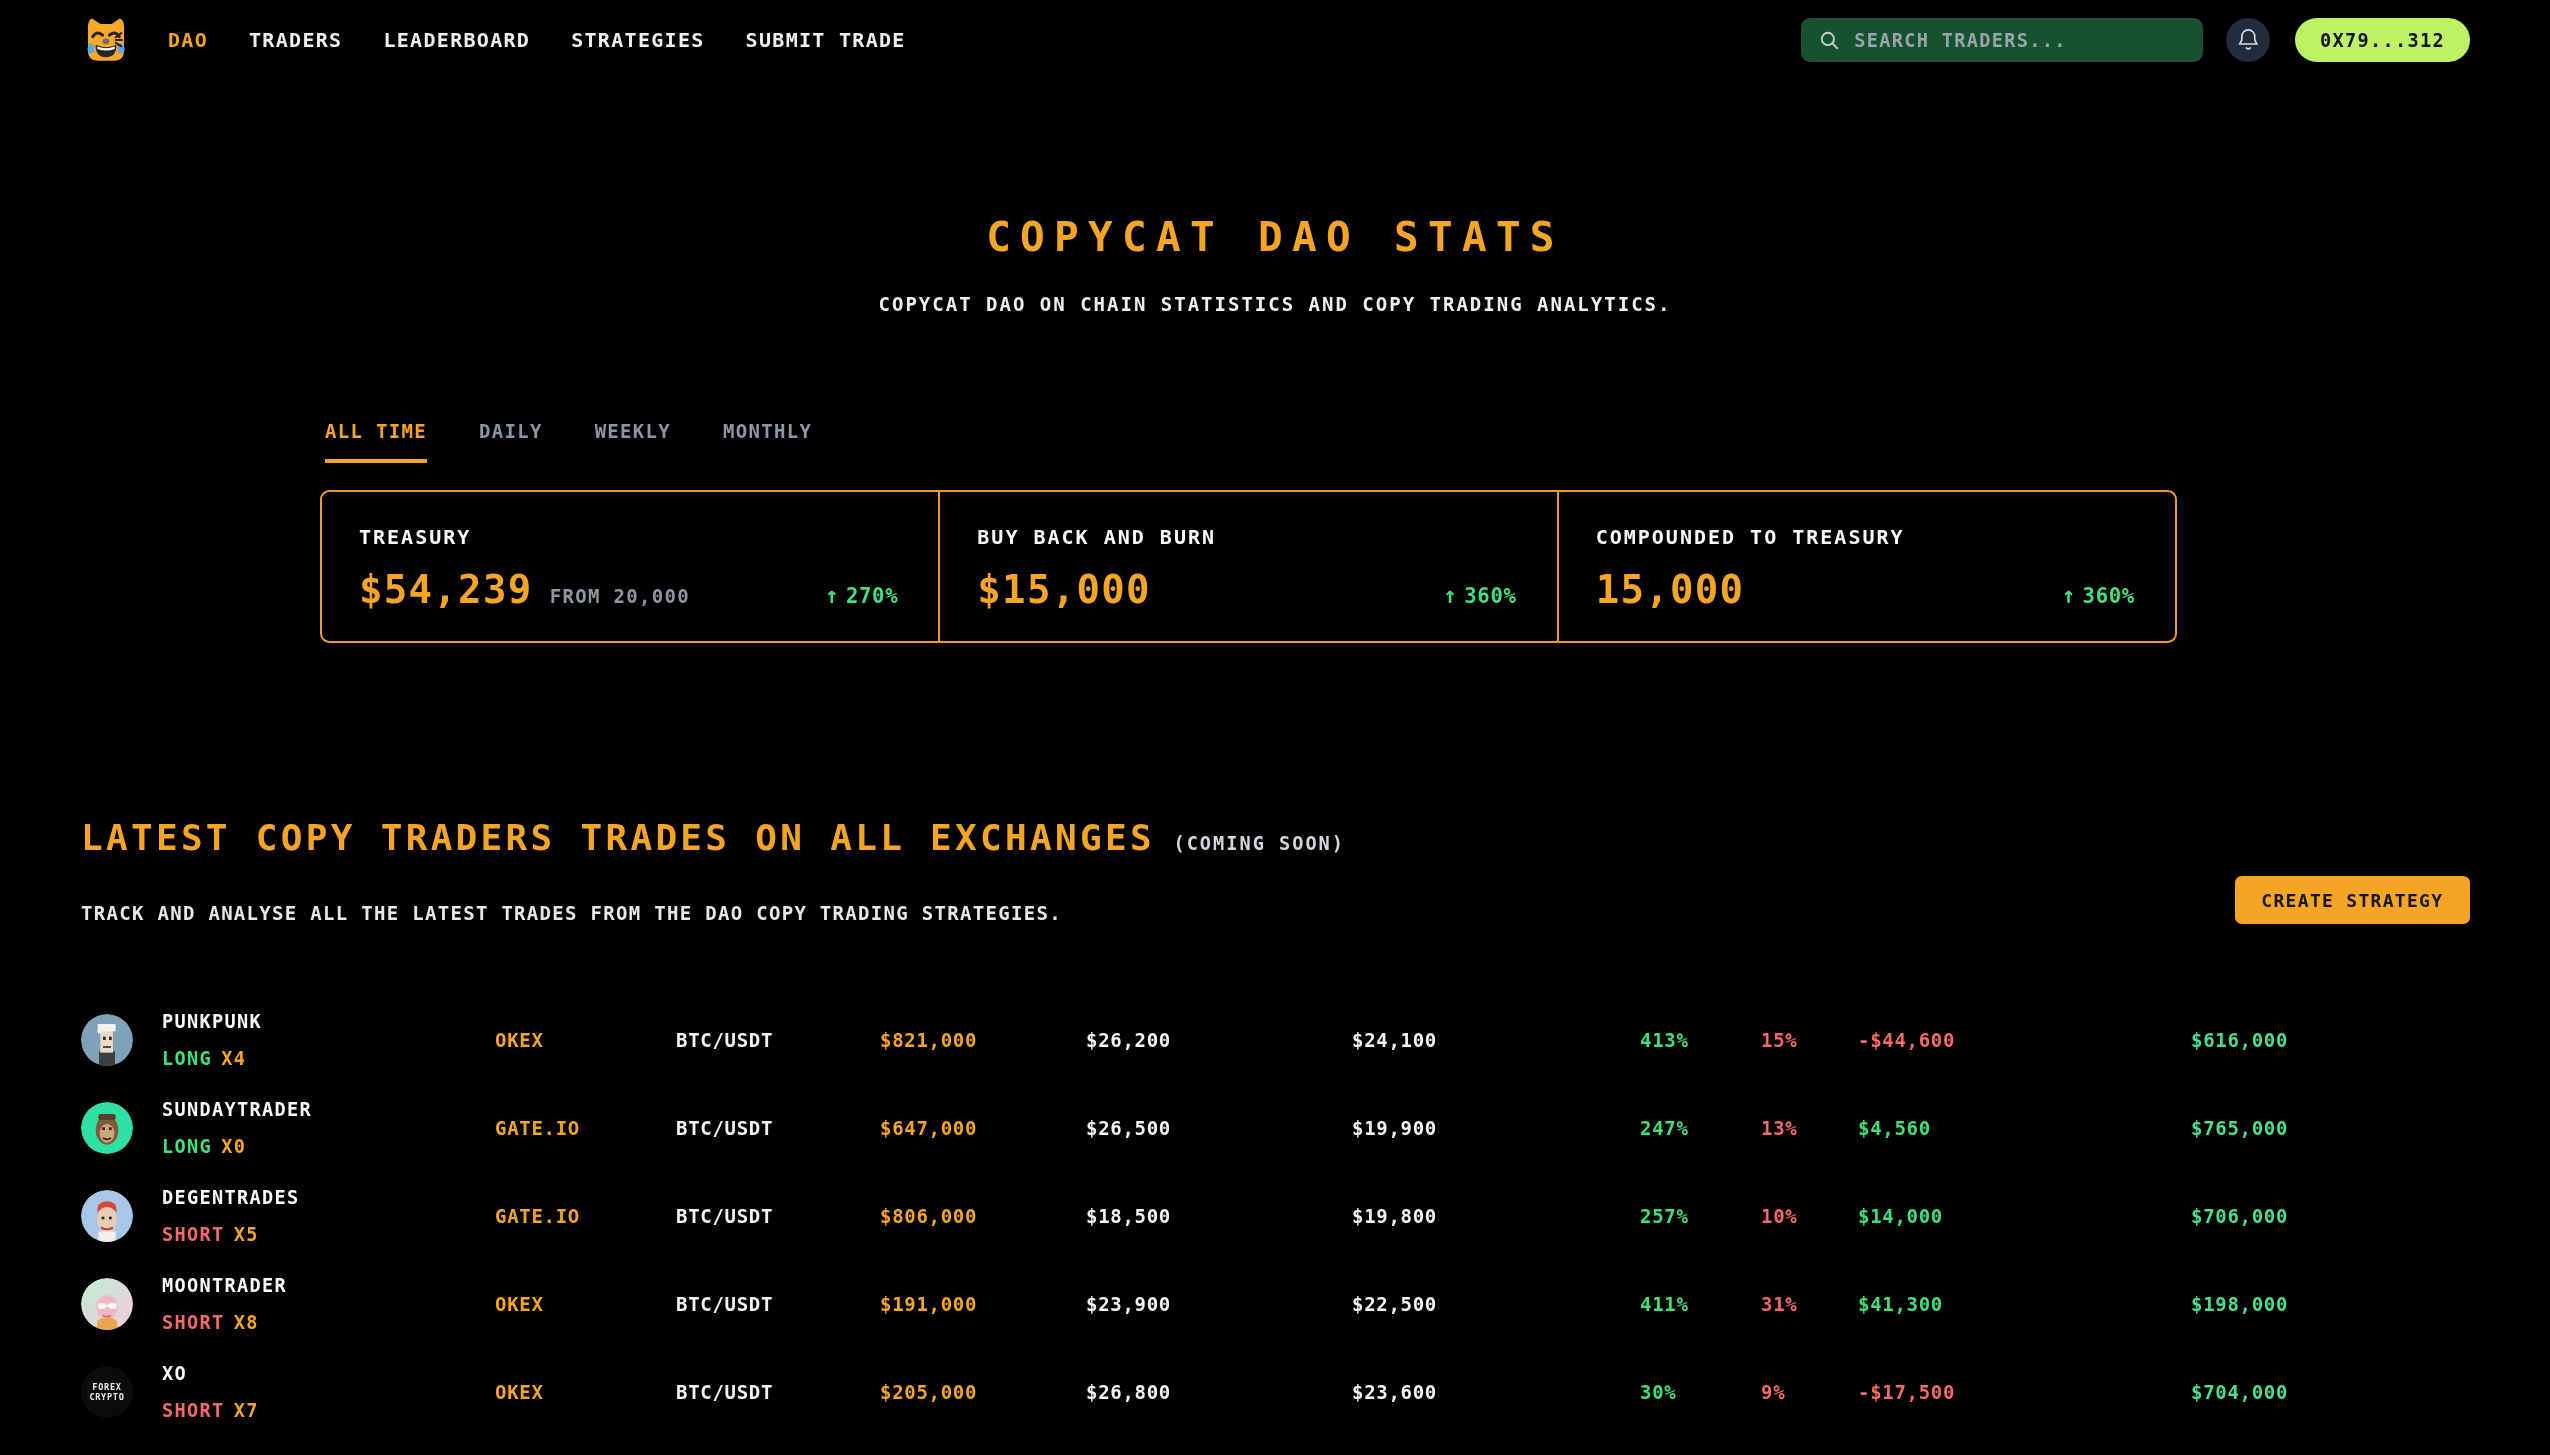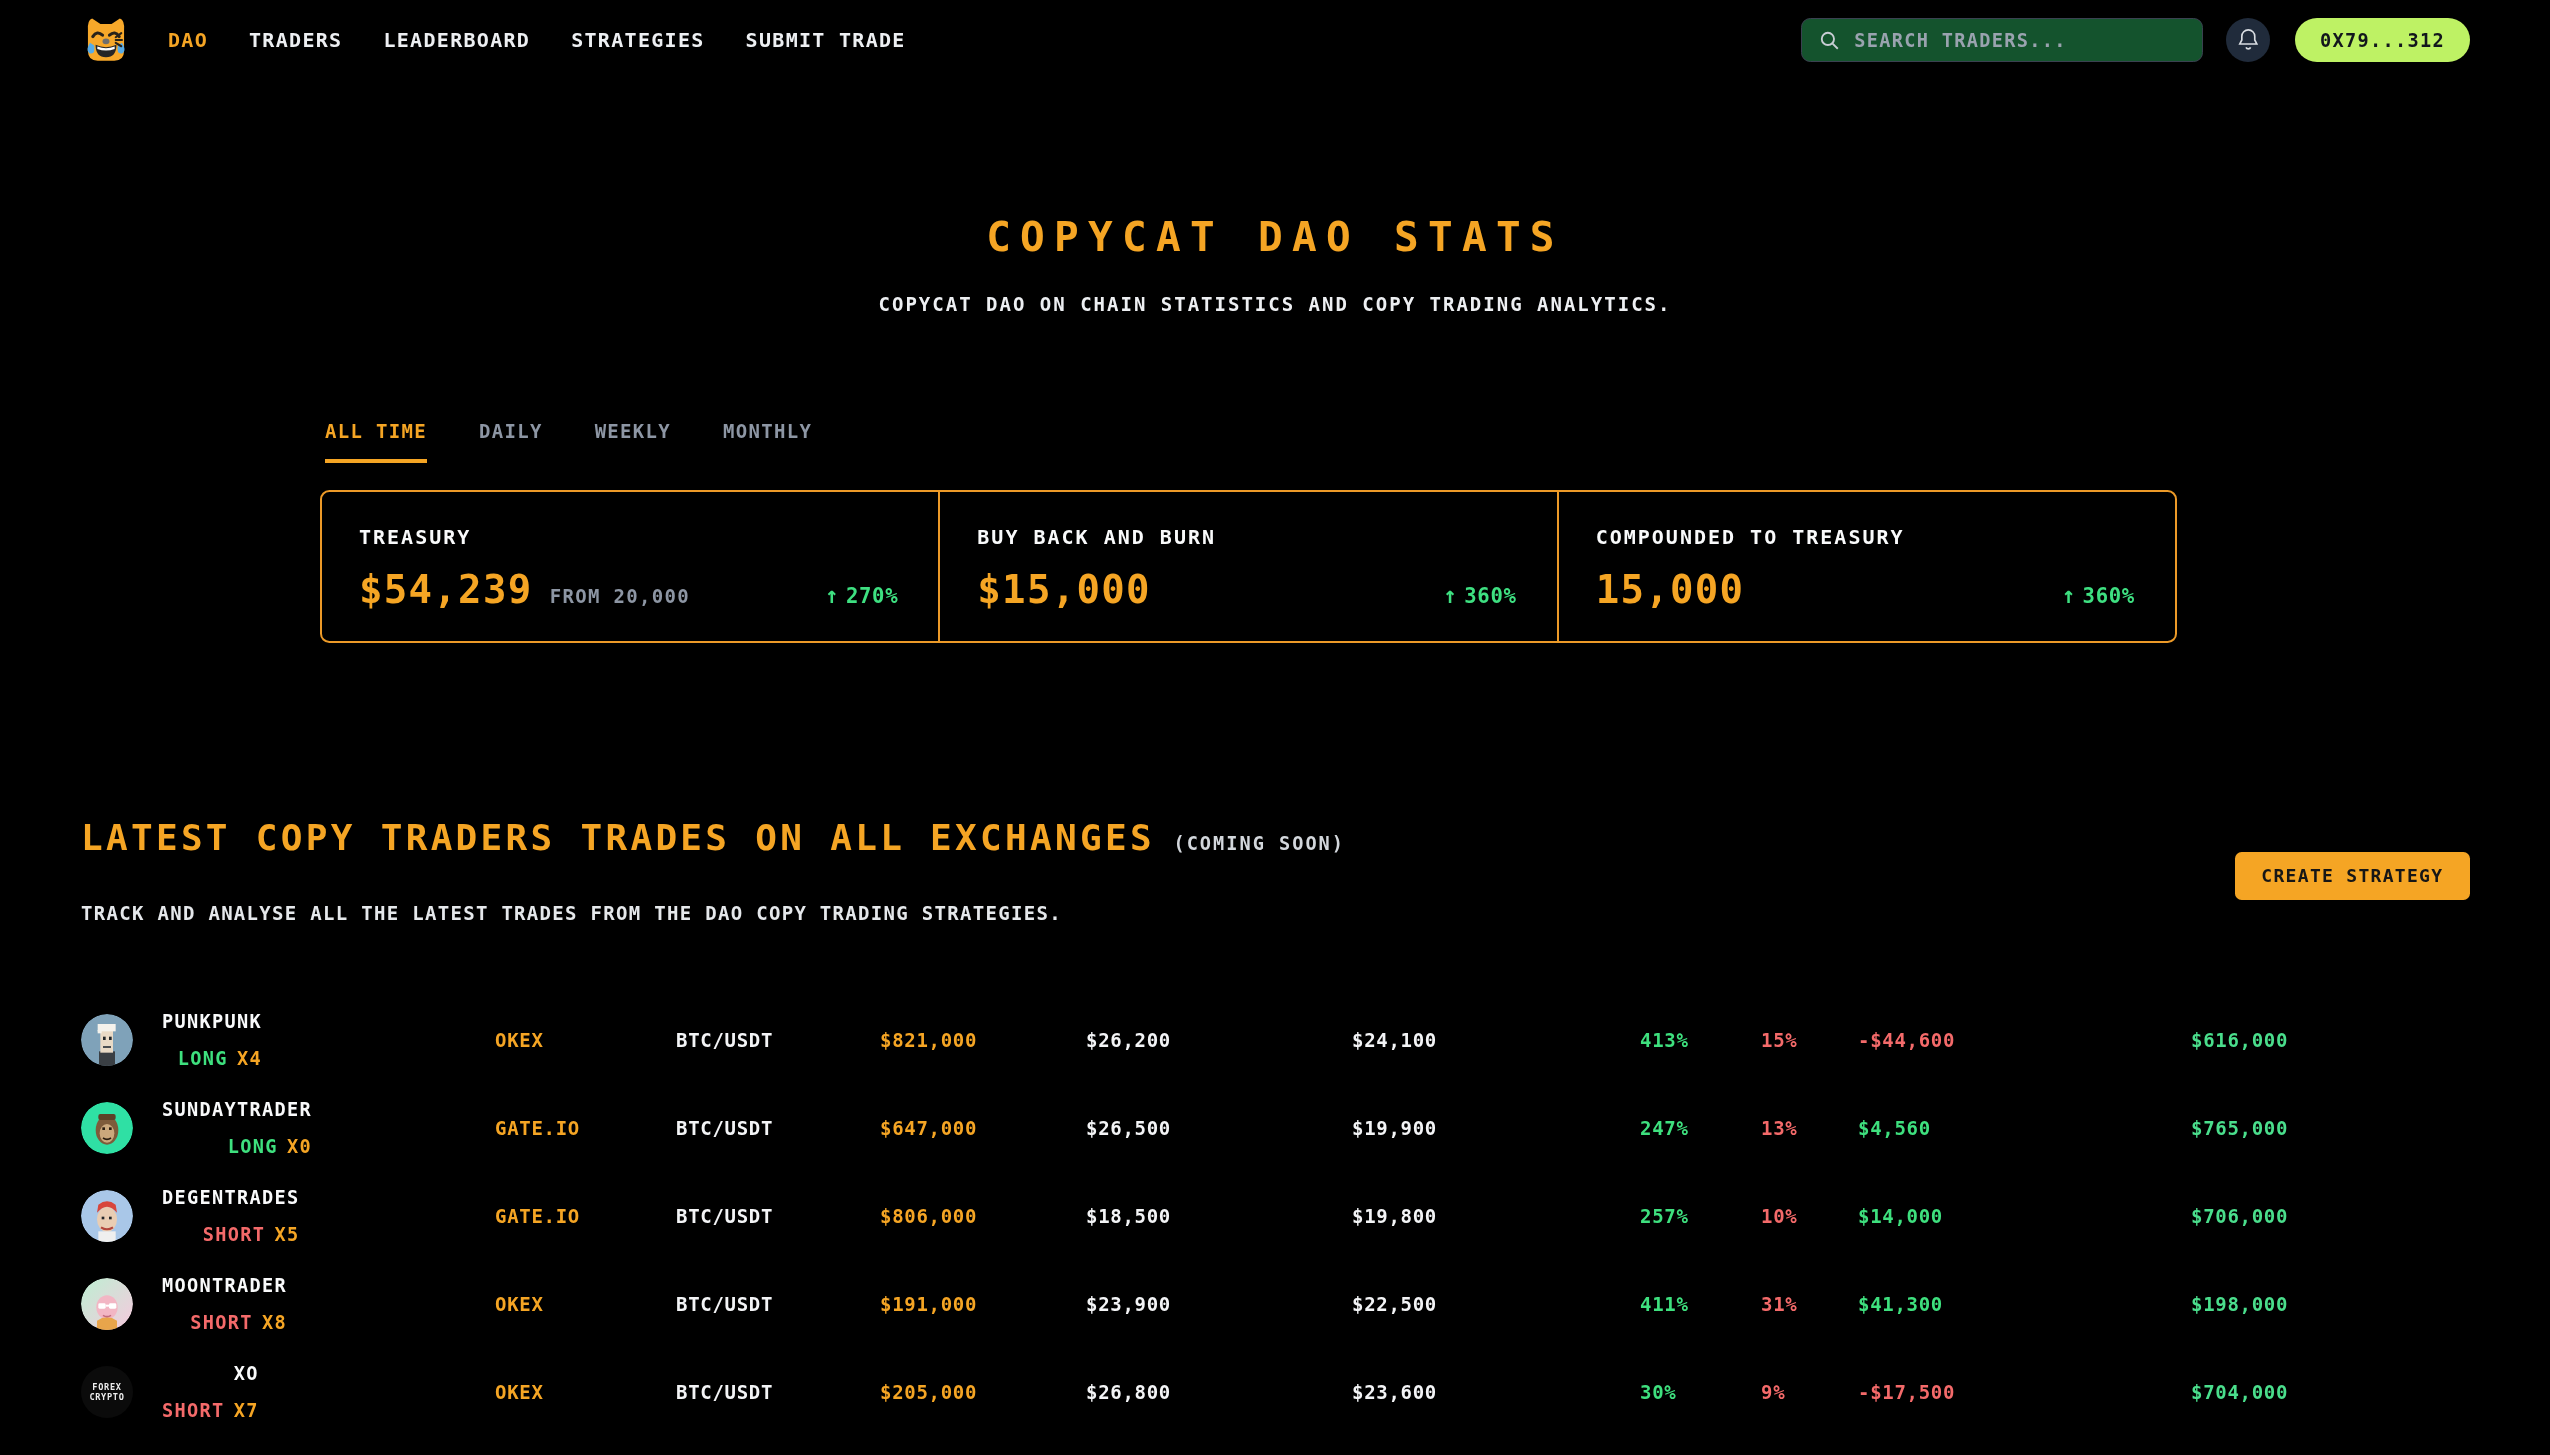--- a/index.html
+++ b/index.html
@@ -58,21 +58,21 @@
   .card + .card { border-left:2px solid #EC9A28; }
   .card-title { font-size:20px; font-weight:bold; letter-spacing:2px; color:#F9FAFB; }
   .card-row { display:flex; align-items:baseline; margin-top:18.6px; }
   .card-value { font-size:39px; font-weight:bold; letter-spacing:1.3px; color:#F5A524; }
   .card-note { font-size:19px; font-weight:bold; letter-spacing:1.3px; color:#8D96A4; margin-left:17.3px; }
   .card-change { margin-left:auto; font-size:20.6px; font-weight:bold; color:#3EE081; letter-spacing:0.7px; display:flex; align-items:baseline; gap:6.6px; }
   .card-change .arrow { font-size:22.6px; }
 
   
   .trades { margin:174px 80px 0 81px; }
-  .trades-head { display:flex; align-items:center; }
+  .trades-head { display:flex; align-items:flex-end; }
   .trades-titles { }
   .trades-title-line { display:flex; align-items:baseline; }
   .trades-title { color:#F5A524; font-size:36px; font-weight:bold; letter-spacing:3.3px; }
   .trades-badge { color:#D3D7DC; font-size:18.6px; font-weight:bold; letter-spacing:2px; margin-left:18.6px; }
   .trades-sub { margin-top:44px; color:#E5E8EB; font-size:19px; font-weight:bold; letter-spacing:1.3px; }
   .create-btn {
     margin-left:auto; height:48px; border:none; border-radius:6.6px; background:#F5A524;
     color:#161616; font:bold 18px "DejaVu Sans Mono","Liberation Mono",monospace;
     letter-spacing:1.3px; padding:0 26.6px; cursor:pointer; margin-top:9.3px;
   }
@@ -82,21 +82,21 @@
   .tgrid { display:grid; grid-template-columns:414px 181px 204px 206px 266px 288px 121px 97px 333px auto; align-items:center; }
   .thead { padding-bottom:21px; border-bottom:2px solid #DADEE3; }
   .th { font-size:18.6px; font-weight:bold; letter-spacing:1.3px; color:#F9FAFB; }
   .trow { height:88px; cursor:pointer; }
   .cell { font-size:19px; font-weight:bold; letter-spacing:0.7px; }
   .trader-cell { display:flex; align-items:center; }
   .avatar { width:52px; height:52px; border-radius:50%; overflow:hidden; flex:0 0 auto; position:relative; }
   .avatar svg { display:block; width:52px; height:52px; }
   .avatar.av-xo { background:#0B0B0B; display:flex; flex-direction:column; align-items:center; justify-content:center; }
   .avatar.av-xo i { font-style:normal; font-size:8.6px; font-weight:bold; letter-spacing:0.7px; color:#EDEDED; line-height:10px; }
-  .tinfo { margin-left:29px; display:flex; flex-direction:column; gap:16px;align-items:flex-end; }
+  .tinfo { margin-left:29px; display:flex; flex-direction:column; gap:16px; }
   .tname { font-size:18.6px; font-weight:bold; letter-spacing:1.3px; color:#F9FAFB; }
   .tdir { font-size:18.6px; font-weight:bold; letter-spacing:1.3px; }
   .dir-long { color:#3EE07E; }
   .dir-short { color:#F46A6A; }
   .lev { color:#F5A524; margin-left:9.3px; }
   .c-exchange { color:#F5A524; }
   .c-pair { color:#F3F4F6; }
   .c-value { color:#F5A524; }
   .c-entry, .c-market { color:#F3F4F6; }
   .c-tp { color:#3EE07E; }

